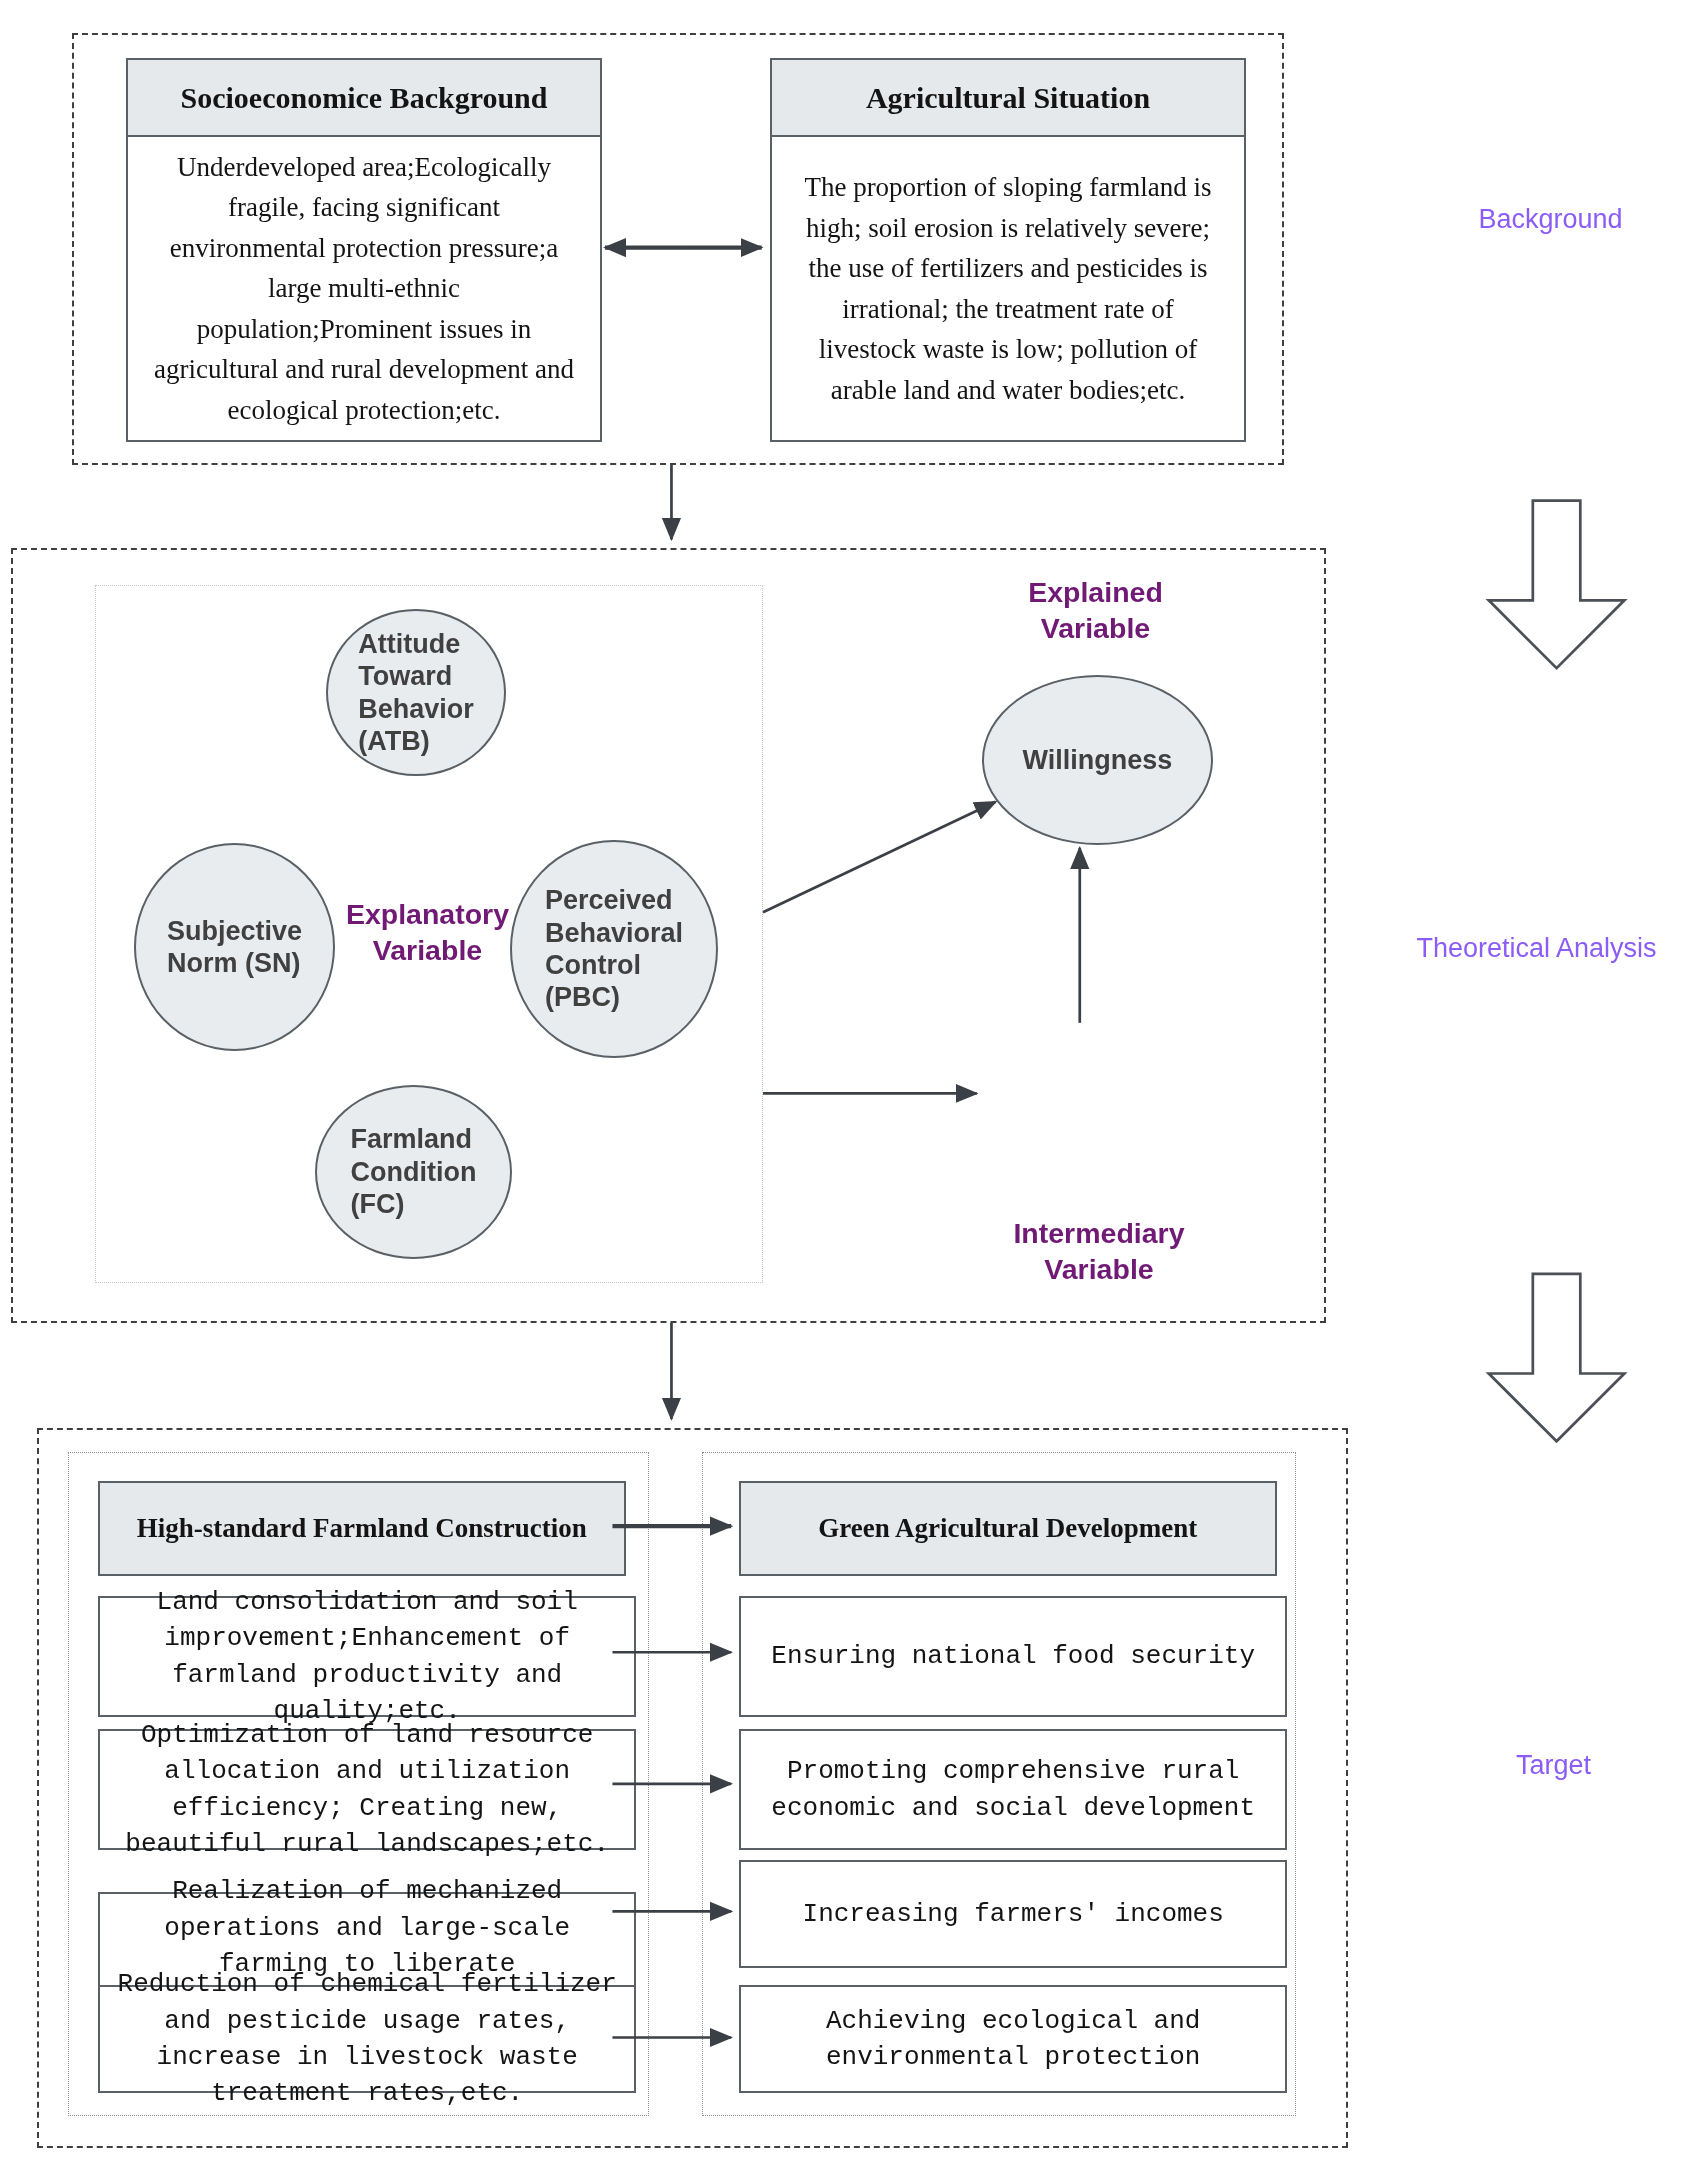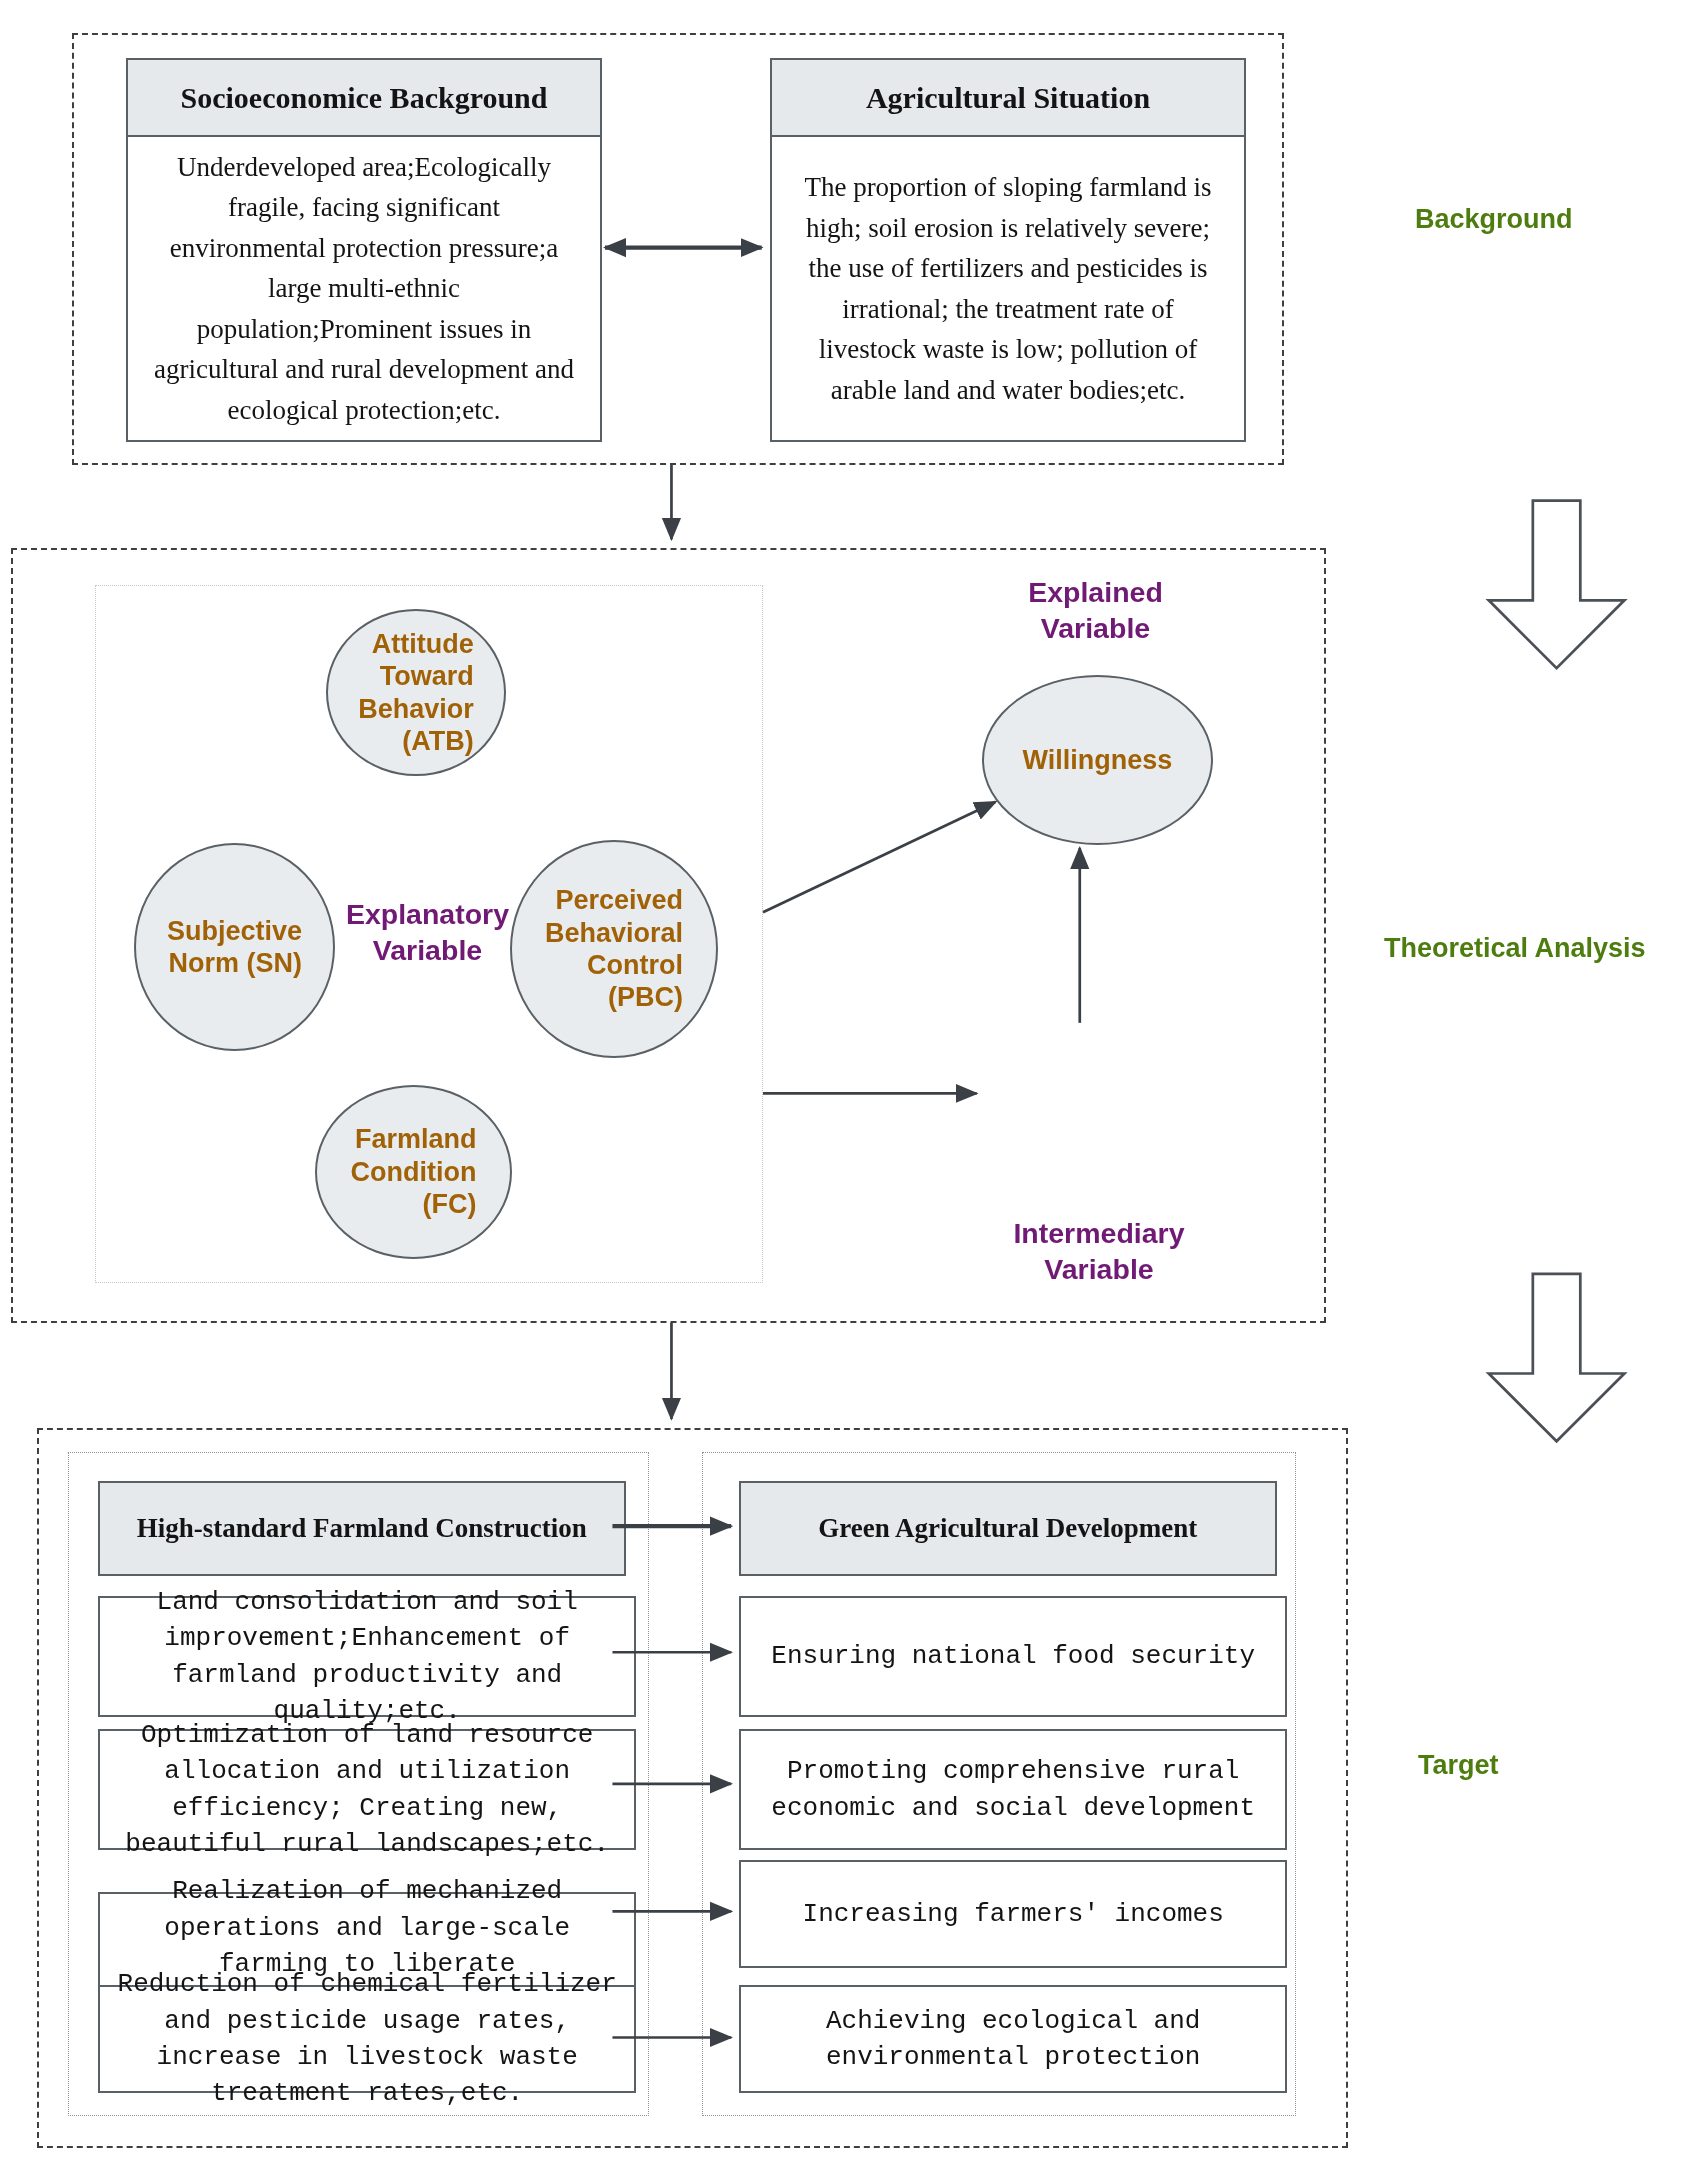--- a/index.html
+++ b/index.html
@@ -11,29 +11,29 @@
   .faint-panel{position:absolute;border:1.4px dotted #c4c7cb;background:transparent;}
 
   .topbox{position:absolute;border:2.7px solid #596066;background:#ffffff;display:flex;flex-direction:column;}
   .topbox .hd{height:75px;flex:0 0 auto;background:#e6e9ec;border-bottom:2.7px solid #596066;
       display:flex;align-items:center;justify-content:center;text-align:center;
       font-weight:bold;font-size:30px;}
   .topbox .bd{flex:1 1 auto;display:flex;align-items:center;justify-content:center;text-align:center;
       font-size:27px;line-height:1.5;padding:0 19px;}
 
   .ellipse{position:absolute;border:2.7px solid #596066;background:#e9ecef;border-radius:50%;
-      display:flex;align-items:center;justify-content:center;text-align:right;
-      font-family:"Liberation Sans","DejaVu Sans",sans-serif;font-weight:bold;color:#a16207;
+      display:flex;align-items:center;justify-content:center;text-align:left;
+      font-family:"Liberation Sans","DejaVu Sans",sans-serif;font-weight:bold;color:#404040;
       font-size:27px;line-height:1.2;white-space:pre-line;}
 
   .var-label{position:absolute;font-family:"Liberation Sans","DejaVu Sans",sans-serif;font-weight:bold;
       color:#701a75;text-align:center;font-size:28.5px;line-height:1.25;white-space:pre-line;}
 
-  .side-label{position:absolute;font-family:"Liberation Sans","DejaVu Sans",sans-serif;font-weight:bold;
-      color:#4d7c0f;text-align:left;font-size:27px;}
+  .side-label{position:absolute;font-family:"Liberation Sans","DejaVu Sans",sans-serif;font-weight:normal;
+      color:#8b5cf6;text-align:center;font-size:27px;}
 
   .hdrbox{position:absolute;border:2.7px solid #596066;background:#e6e9ec;
       display:flex;align-items:center;justify-content:center;text-align:center;
       font-weight:bold;font-size:27px;padding:0 6.8px;}
 
   .rowbox{position:absolute;border:2.7px solid #596066;background:#ffffff;
       display:flex;align-items:center;justify-content:center;text-align:center;
       font-size:26px;line-height:1.4;padding:0 12.2px;font-family:Liberation Mono, monospace;}
 
   svg.overlay{position:absolute;left:0;top:0;pointer-events:none;}

